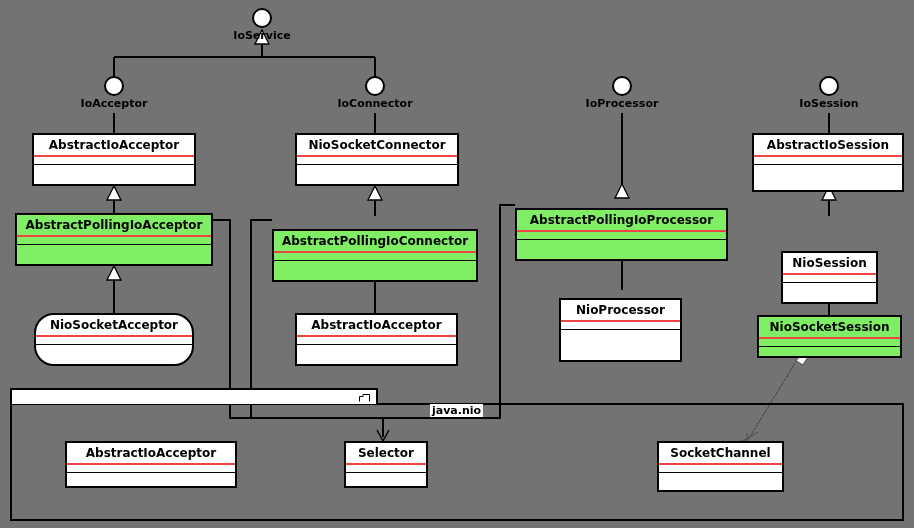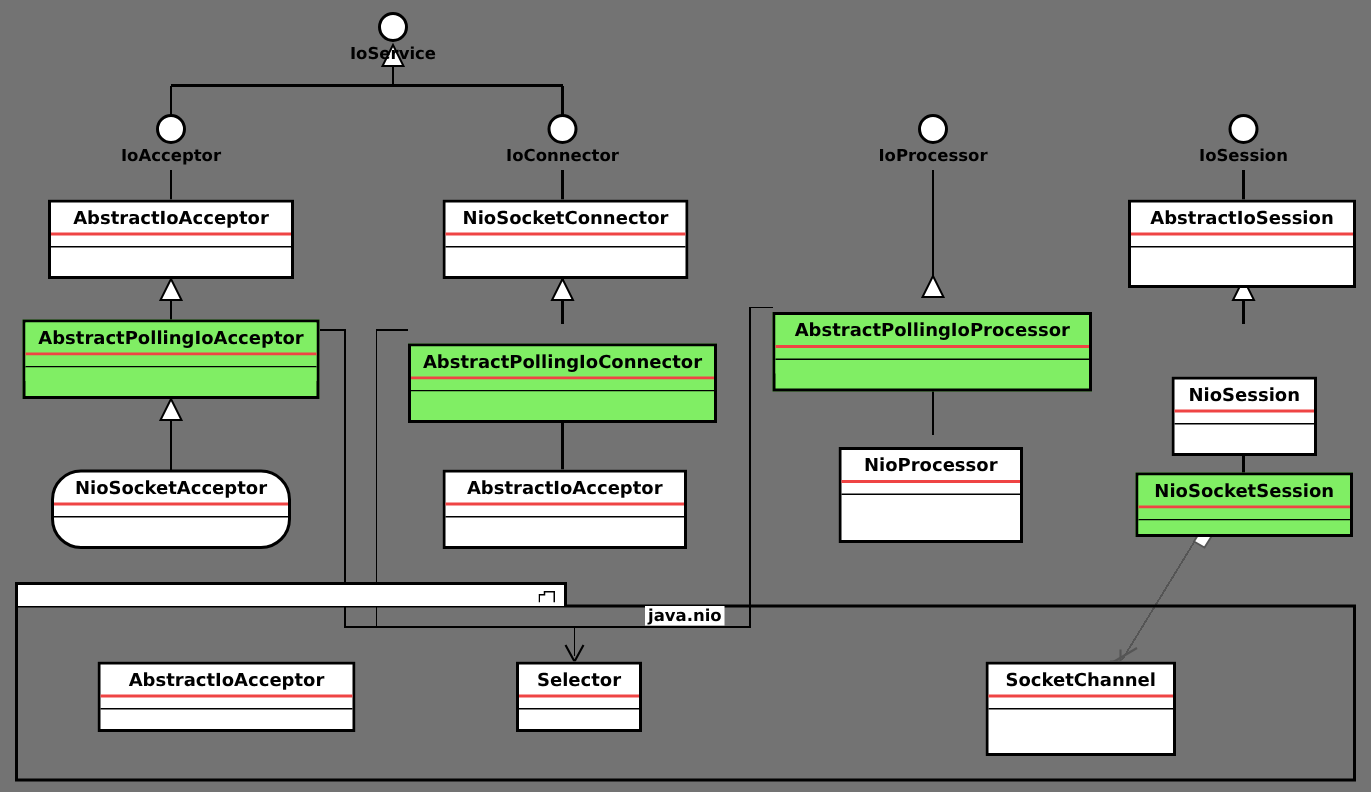--- a/index.html
+++ b/index.html
@@ -295,19 +295,19 @@
     <div class="attr-cell"></div>
     <div class="op-cell"></div>
   </div>
 
   <div class="uml-class" style="left:344px; top:441px; width:84px; height:47px;">
     <div class="name-cell">Selector</div>
     <div class="attr-cell"></div>
     <div class="op-cell"></div>
   </div>
 
-  <div class="uml-class" style="left:657px; top:441px; width:127px; height:63px;">
+  <div class="uml-class" style="left:657px; top:441px; width:127px; height:51px;">
     <div class="name-cell">SocketChannel</div>
     <div class="attr-cell"></div>
     <div class="op-cell"></div>
   </div>
 
 </div>
 
 </body></html>

